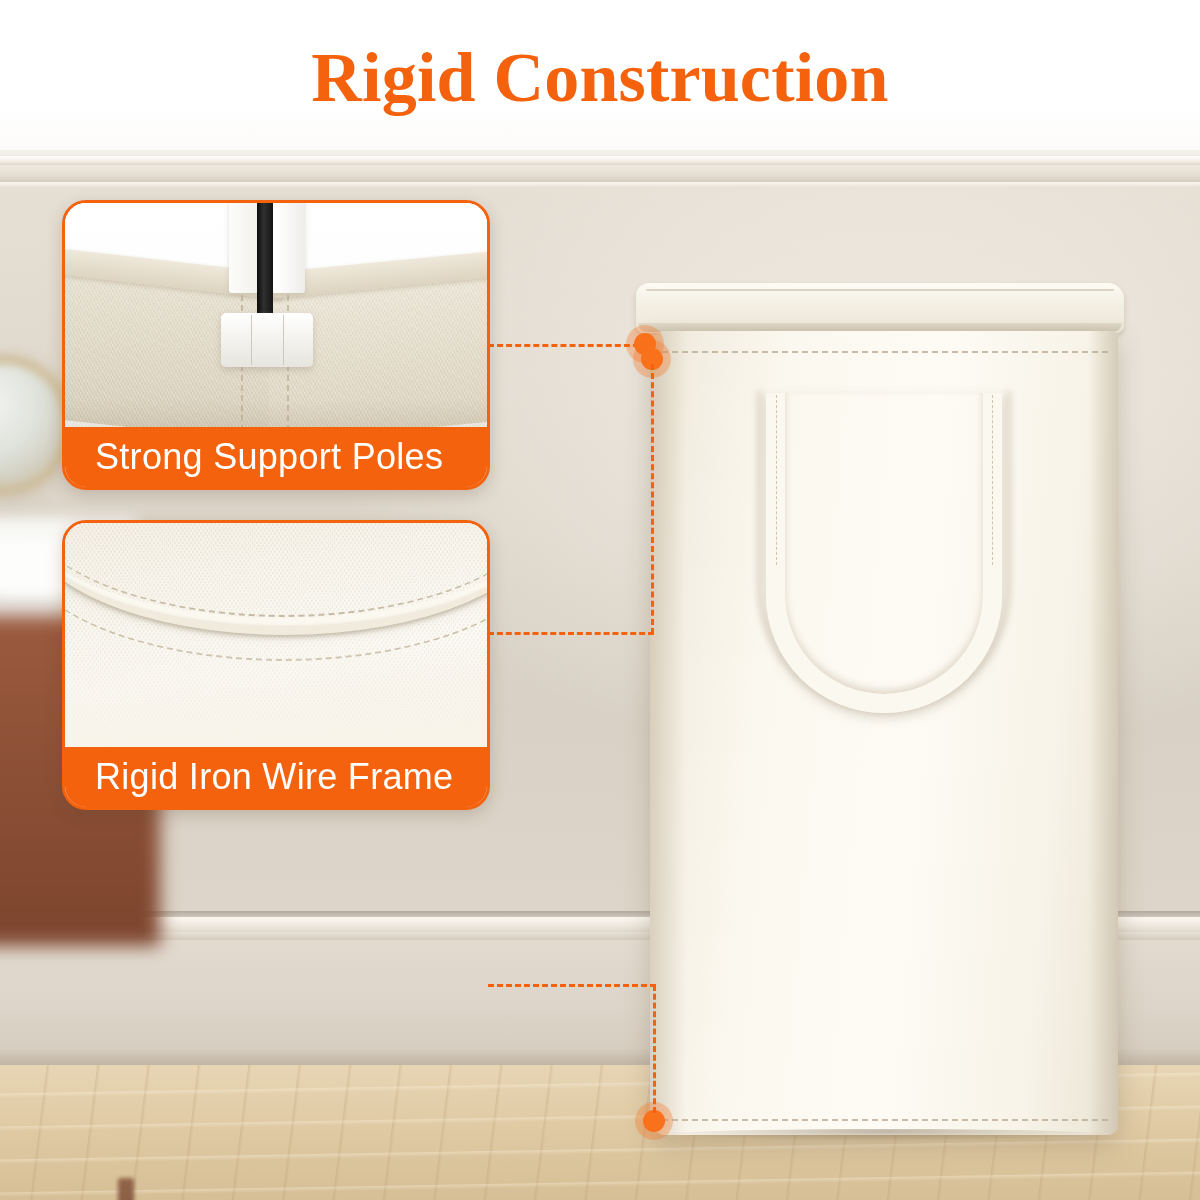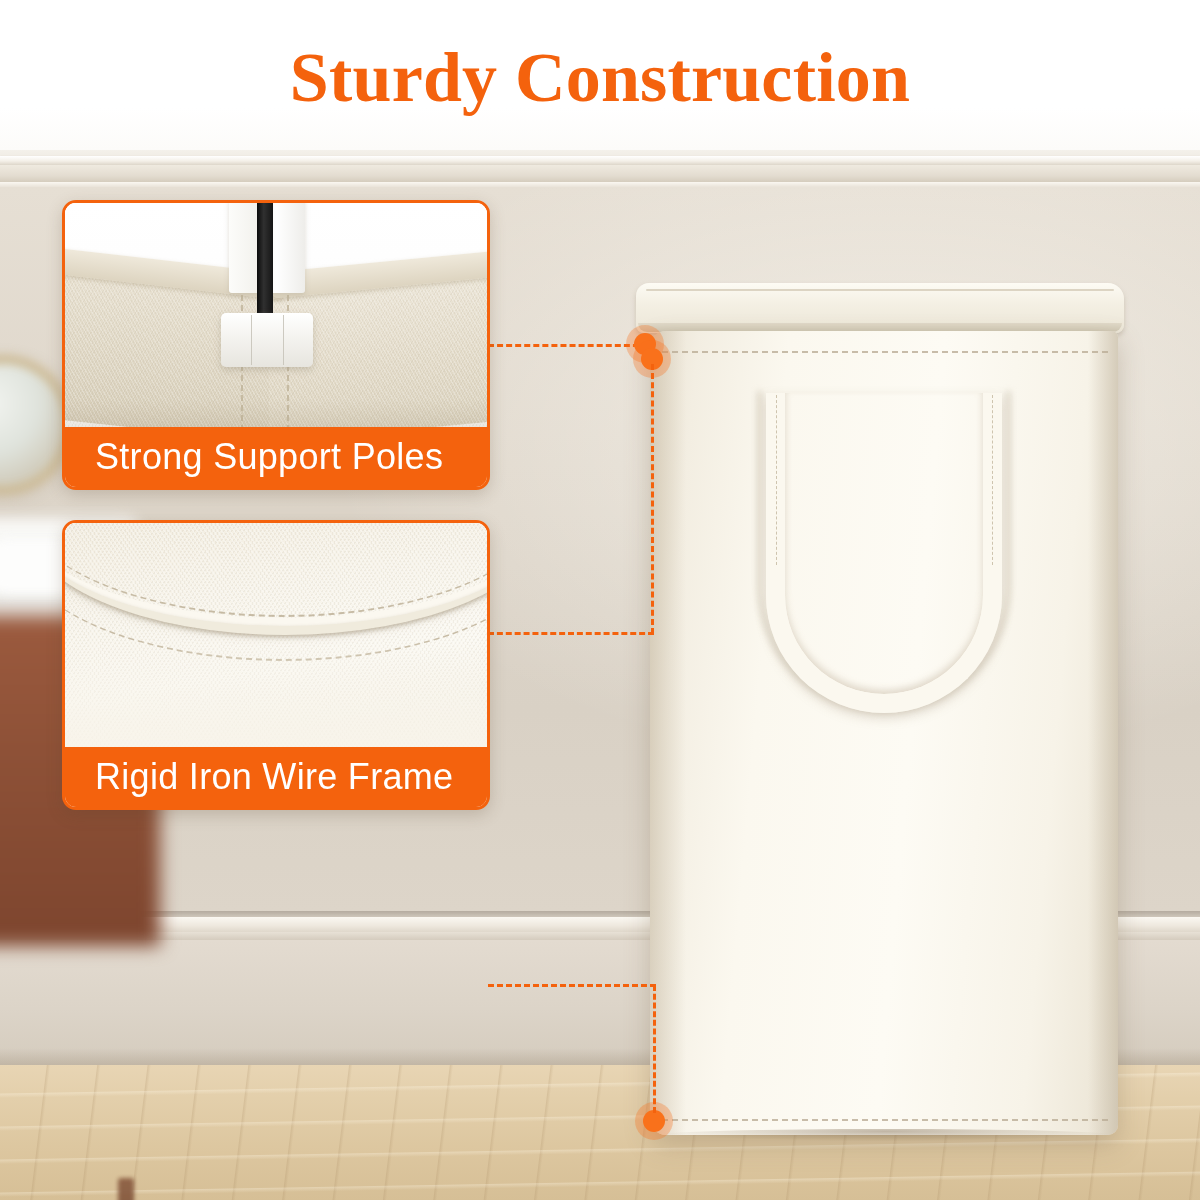--- a/index.html
+++ b/index.html
@@ -105,21 +105,21 @@
 
   
   .header { position:absolute; left:0; top:0; width:1200px; height:150px;
             background:linear-gradient(180deg,#ffffff 0%,#ffffff 72%,#fcfbf9 100%); }
   .title { position:absolute; left:0; top:43px; width:1200px; text-align:center;
            font-family:"Liberation Serif", serif; font-weight:bold; font-size:70px;
            letter-spacing:.2px; color:#f4620d; line-height:1; }
 
   
   .card { position:absolute; width:428px; background:#ffffff;
-          border:3px solid #f4620d; border-radius:14px; overflow:hidden;
+          border:3px solid #f4620d; border-radius:24px; overflow:hidden;
           box-shadow:0 5px 16px rgba(90,70,45,.22); }
   .card-photo { position:relative; width:100%; overflow:hidden; background:#ffffff; }
   .card-label { height:60px; background:#f4620d; display:flex; align-items:center;
                 padding-left:30px; }
   .card-label span { color:#ffffff; font-size:36px; font-weight:400; letter-spacing:.3px;
                      font-family:"Liberation Sans", sans-serif; }
 
   #card1 { left:62px; top:200px; height:290px; }
   #card1 .card-photo { height:224px; }
   #card2 { left:62px; top:520px; height:290px; }
@@ -261,21 +261,21 @@
 
   <div class="dot" style="left:641px; top:348px;"></div>
   <div class="v-dash" style="left:651px; top:364px; height:270px;"></div>
   <div class="h-dash" style="left:488px; top:632px; width:166px;"></div>
 
   <div class="dot" style="left:643px; top:1110px;"></div>
   <div class="v-dash" style="left:653px; top:985px; height:128px;"></div>
   <div class="h-dash" style="left:488px; top:984px; width:168px;"></div>
 
   <div class="header">
-    <div class="title">Sturdy Construction</div>
+    <div class="title">Rigid Construction</div>
   </div>
 
   <div class="card" id="card1">
     <div class="card-photo">
       <div class="p1-bg"></div>
       <div class="p1-wall-l"></div>
       <div class="p1-wall-r"></div>
       <div class="p1-weave"></div>
       <div class="p1-rim-l"></div>
       <div class="p1-rim-r"></div>

